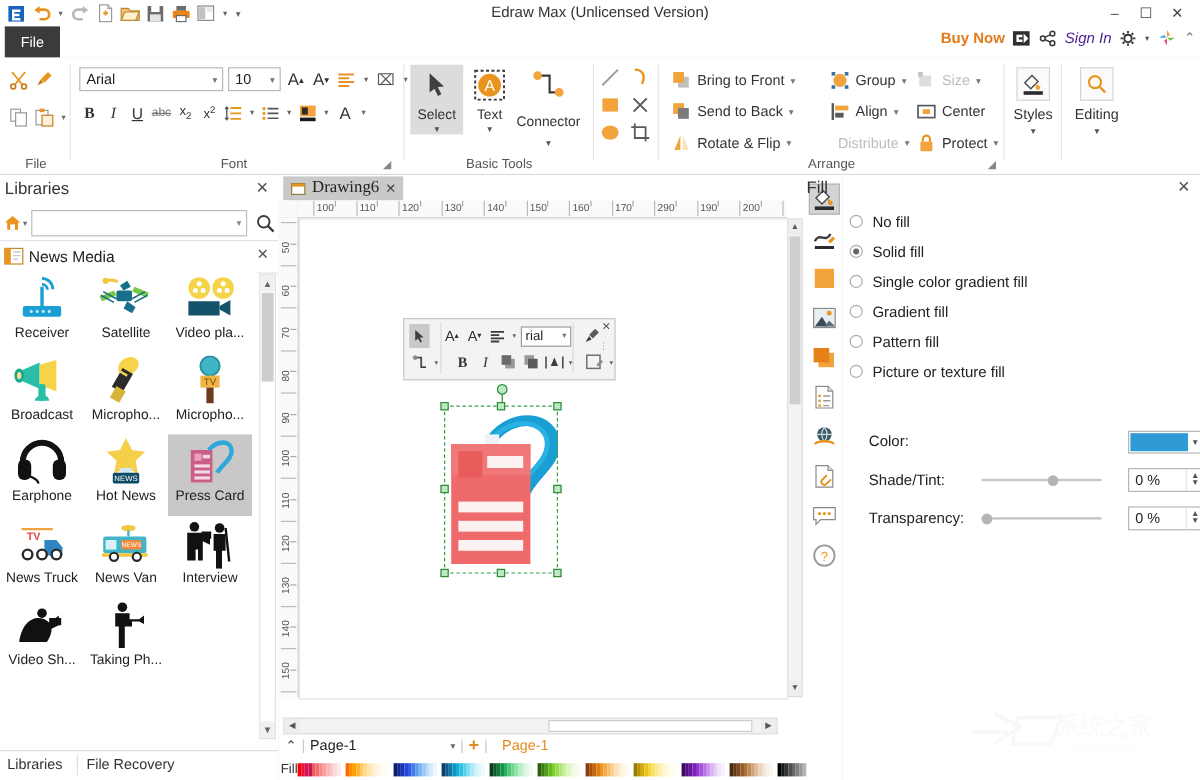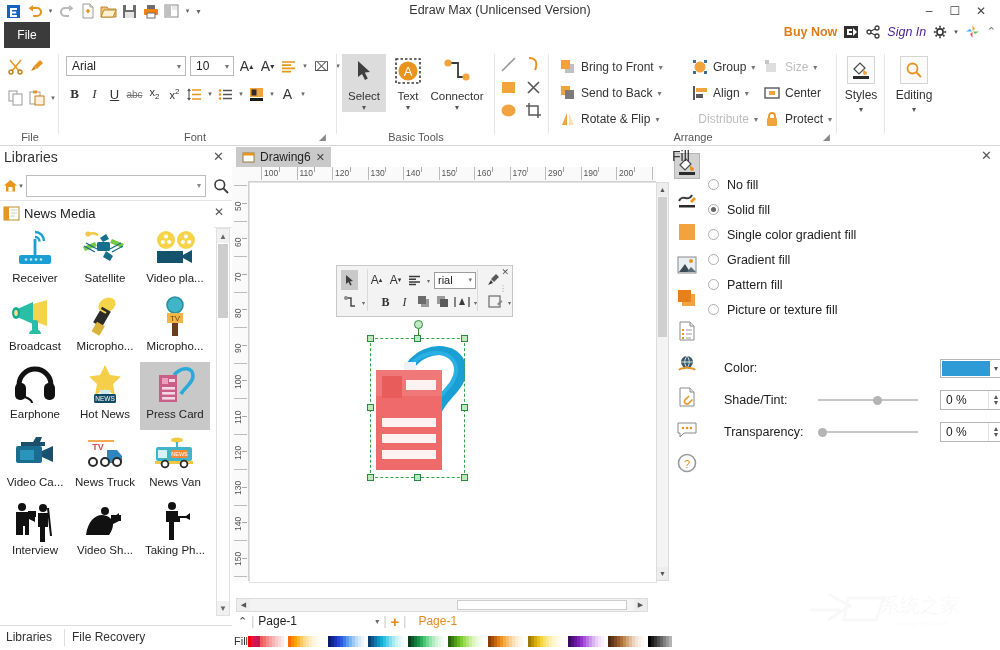--- a/index.html
+++ b/index.html
@@ -110,21 +110,21 @@
 
   .libfoot{position:absolute;left:0;bottom:0;width:232px;height:24px;border-top:1px solid #dcdcdc;background:#fff;}
   .libfoot .f1{position:absolute;left:6px;top:4px;font-size:12px;color:#333;}
   .libfoot .f2{position:absolute;left:72px;top:4px;font-size:12px;color:#333;}
   .libfoot .vl{position:absolute;left:64px;top:3px;width:1px;height:17px;background:#ddd;}
 
   
   .docarea{position:absolute;left:232px;top:146px;width:440px;height:504px;background:#fff;}
   .doctabbar{position:absolute;left:0;top:0;width:440px;height:21px;background:#fff;}
   .doctab{position:absolute;left:4px;top:1px;height:20px;background:#c9c9c9;display:flex;align-items:center;padding:0 6px;gap:5px;}
-  .doctab .nm{font-size:12px;color:#222;}
+  .doctab .nm{font-size:14px;color:#222;font-family:Liberation Serif, serif;}
   .doctab .x{font-size:11px;color:#444;}
 
   .ruler-h{position:absolute;left:16px;top:21px;width:408px;height:14px;background:#fafafa;border-bottom:1px solid #cfcfcf;overflow:hidden;}
   .ruler-h .tk{position:absolute;top:0;width:1px;height:5px;background:#aaa;}
   .ruler-h .tkm{position:absolute;top:0;width:1px;height:13px;background:#bbb;}
   .ruler-h .lb{position:absolute;top:1px;font-size:8.5px;color:#555;}
   .ruler-v{position:absolute;left:0px;top:35px;width:16px;height:400px;background:#fafafa;border-right:1px solid #cfcfcf;overflow:hidden;}
   .ruler-v .tk{position:absolute;left:10px;width:5px;height:1px;background:#aaa;}
   .ruler-v .tkm{position:absolute;left:2px;width:13px;height:1px;background:#bbb;}
   .ruler-v .lb{position:absolute;left:1px;font-size:8.5px;color:#555;transform:rotate(-90deg);transform-origin:left top;white-space:nowrap;}
@@ -476,21 +476,21 @@
         <div class="bi">
           <svg width="28" height="28" viewBox="0 0 28 28">
               <rect x="2" y="2" width="24" height="24" fill="none" stroke="#3b3b3b" stroke-width="1.6" stroke-dasharray="2.5,2"></rect>
               <circle cx="14" cy="14" r="9.5" fill="#e8941f"></circle>
               <text x="14" y="19" font-size="13" fill="#fff" text-anchor="middle" font-family="Liberation Sans">A</text>
             </svg>
         </div>
         <div class="bl">Text</div>
         <div class="bd">▾</div>
       </div>
-      <div class="bigbtn" style="left:88px;width:62px;">
+      <div class="bigbtn" style="left:88px;width:62px;gap:6px;">
         <div class="bi">
           <svg width="30" height="28" viewBox="0 0 30 28">
               <path d="M7 6h9v14h8" stroke="#3b3b3b" stroke-width="1.8" fill="none"></path>
               <circle cx="6" cy="6" r="3.6" fill="#f2a33c"></circle>
               <circle cx="24" cy="20" r="3.6" fill="#f2a33c"></circle>
             </svg>
         </div>
         <div class="bl">Connector</div>
         <div class="bd">▾</div>
       </div>
@@ -812,31 +812,20 @@
                   <rect x="16" y="15" width="6" height="3"></rect>
                   <rect x="9" y="23" width="13" height="2.6"></rect>
                   <rect x="9" y="28" width="13" height="2.6"></rect>
                   <rect x="9" y="33" width="13" height="2.6"></rect>
                 </g>
               </svg>
           </div>
           <div class="sl">Press Card</div>
         </div>
 
-        <div class="shapecell">
-          <div class="sv">
-            <svg width="48" height="40" viewBox="0 0 48 40">
-                <path d="M10 9h12l3-5h6l-2 5h5v4H10z" fill="#1b4f6b"></path>
-                <rect x="5" y="13" width="26" height="17" rx="2" fill="#1b6d8f"></rect>
-                <rect x="9" y="17" width="14" height="10" fill="#2a94bd"></rect>
-                <path d="M31 18l11-5v16l-11-5z" fill="#1b4f6b"></path>
-              </svg>
-          </div>
-          <div class="sl">Video Ca...</div>
-        </div>
 
         <div class="shapecell">
           <div class="sv">
             <svg width="48" height="40" viewBox="0 0 48 40">
                 <path d="M7 8h26" stroke="#f2a33c" stroke-width="1.8"></path>
                 <text x="17" y="17" font-size="9" fill="#e24b4b" text-anchor="middle" font-family="Liberation Sans" font-weight="bold">TV</text>
                 <path d="M26 17h10l5 6v7H26z" fill="#2e86c1"></path>
                 <circle cx="12" cy="29" r="4" fill="#fff" stroke="#2b2b2b" stroke-width="2"></circle>
                 <circle cx="24" cy="29" r="4" fill="#fff" stroke="#2b2b2b" stroke-width="2"></circle>
                 <circle cx="36" cy="29" r="4" fill="#fff" stroke="#2b2b2b" stroke-width="2"></circle>

